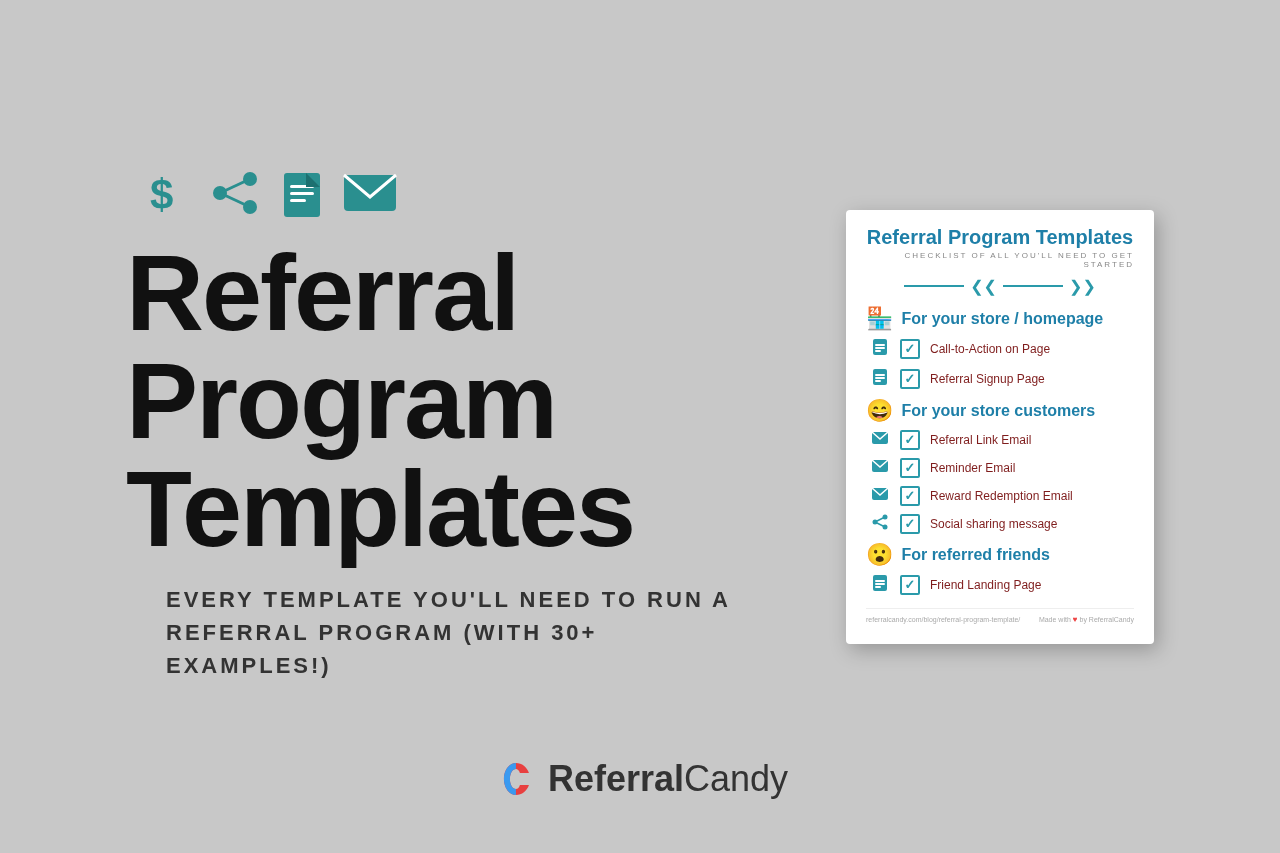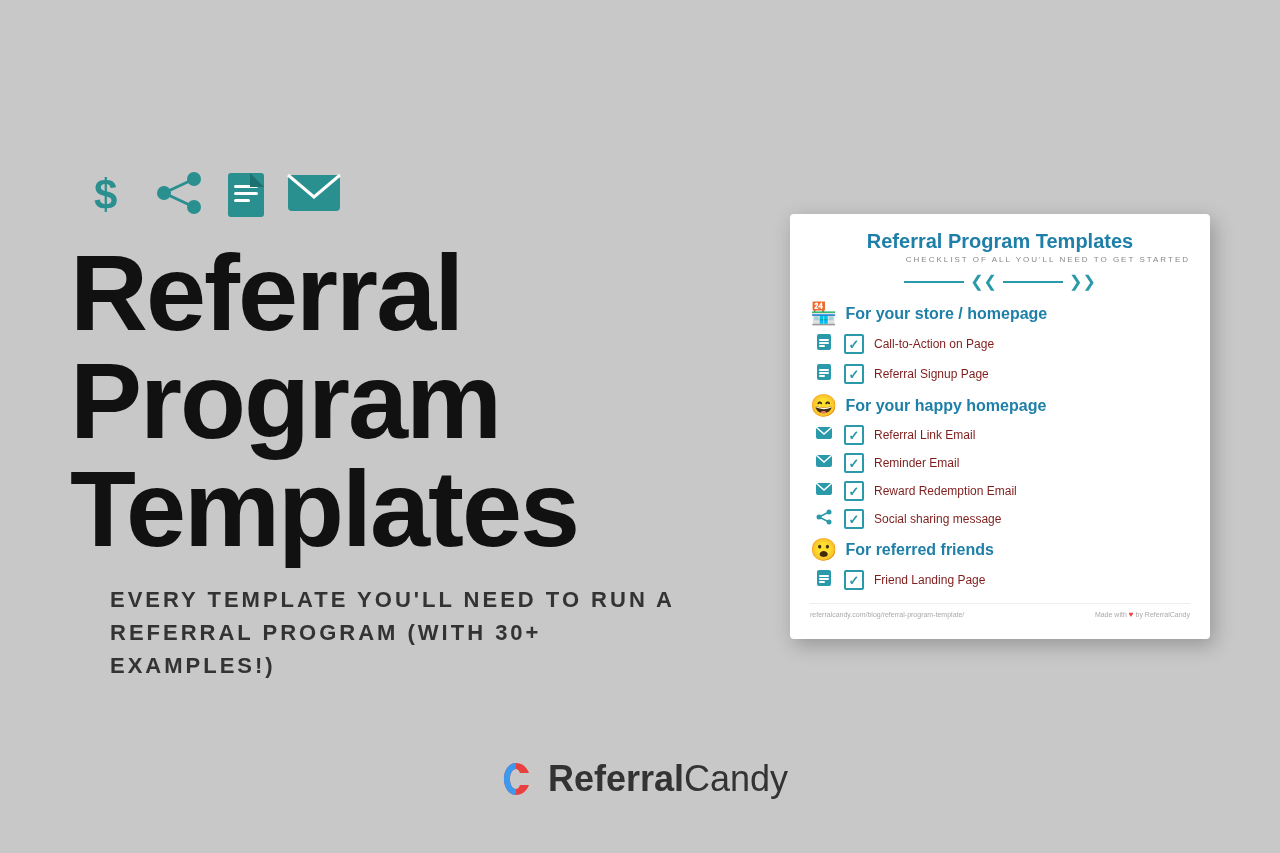--- a/index.html
+++ b/index.html
@@ -67,21 +67,21 @@
       letter-spacing: 3px;
       text-transform: uppercase;
       line-height: 1.5;
       max-width: 600px;
       align-self: center;
     }
 
     
     .right-side {
       flex-shrink: 0;
-      width: 420px;
+      width: 308px;
     }
 
     .checklist-card {
       background: #fff;
       border-radius: 4px;
       box-shadow: 4px 6px 20px rgba(0,0,0,0.25);
       padding: 16px 20px 20px 20px;
       position: relative;
     }
 
@@ -330,21 +330,21 @@
           </svg>
         </span>
         <div class="item-checkbox">
           <span class="item-checkbox-check">✓</span>
         </div>
         <span class="item-text">Referral Signup Page</span>
       </div>
 
       <div class="section-header">
         <span class="section-emoji">😄</span>
-        <span class="section-label">For your happy homepage</span>
+        <span class="section-label">For your store customers</span>
       </div>
 
       <div class="checklist-item">
         <span class="item-icon">
           <svg width="18" height="14" viewBox="0 0 18 14" fill="none">
             <rect x="1" y="1" width="16" height="12" rx="2" fill="#2a9aaa"></rect>
             <polyline points="1,1 9,8 17,1" stroke="white" stroke-width="1.5" fill="none"></polyline>
           </svg>
         </span>
         <div class="item-checkbox">

